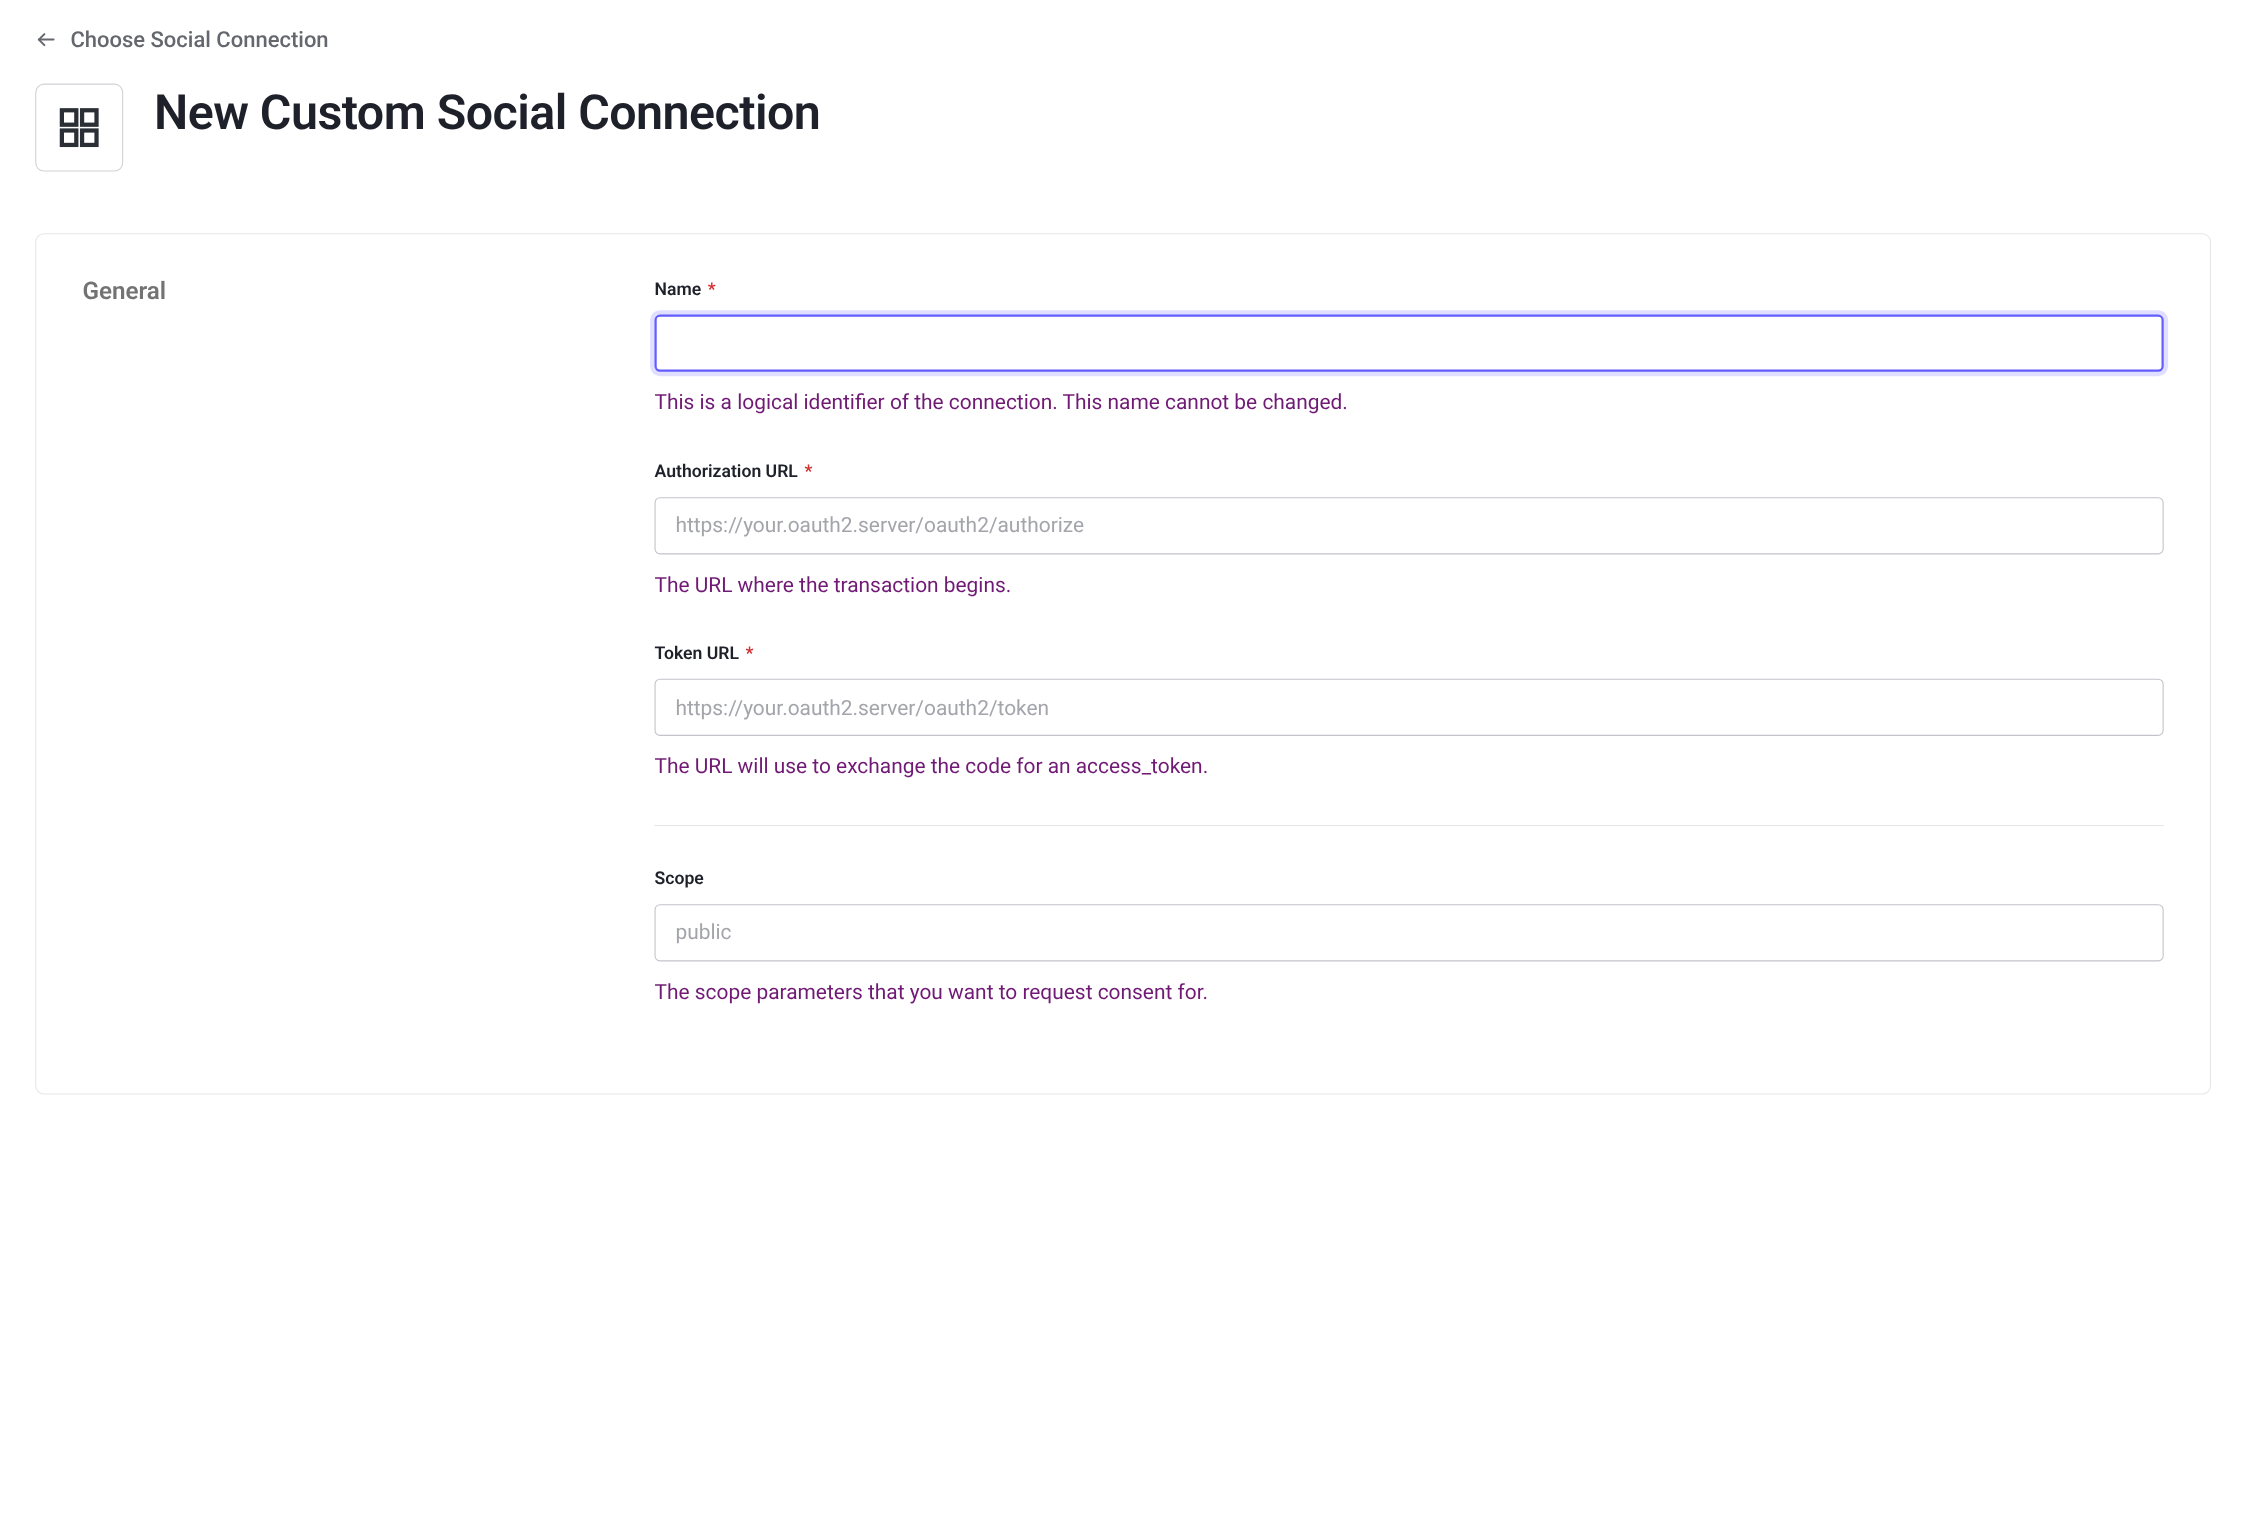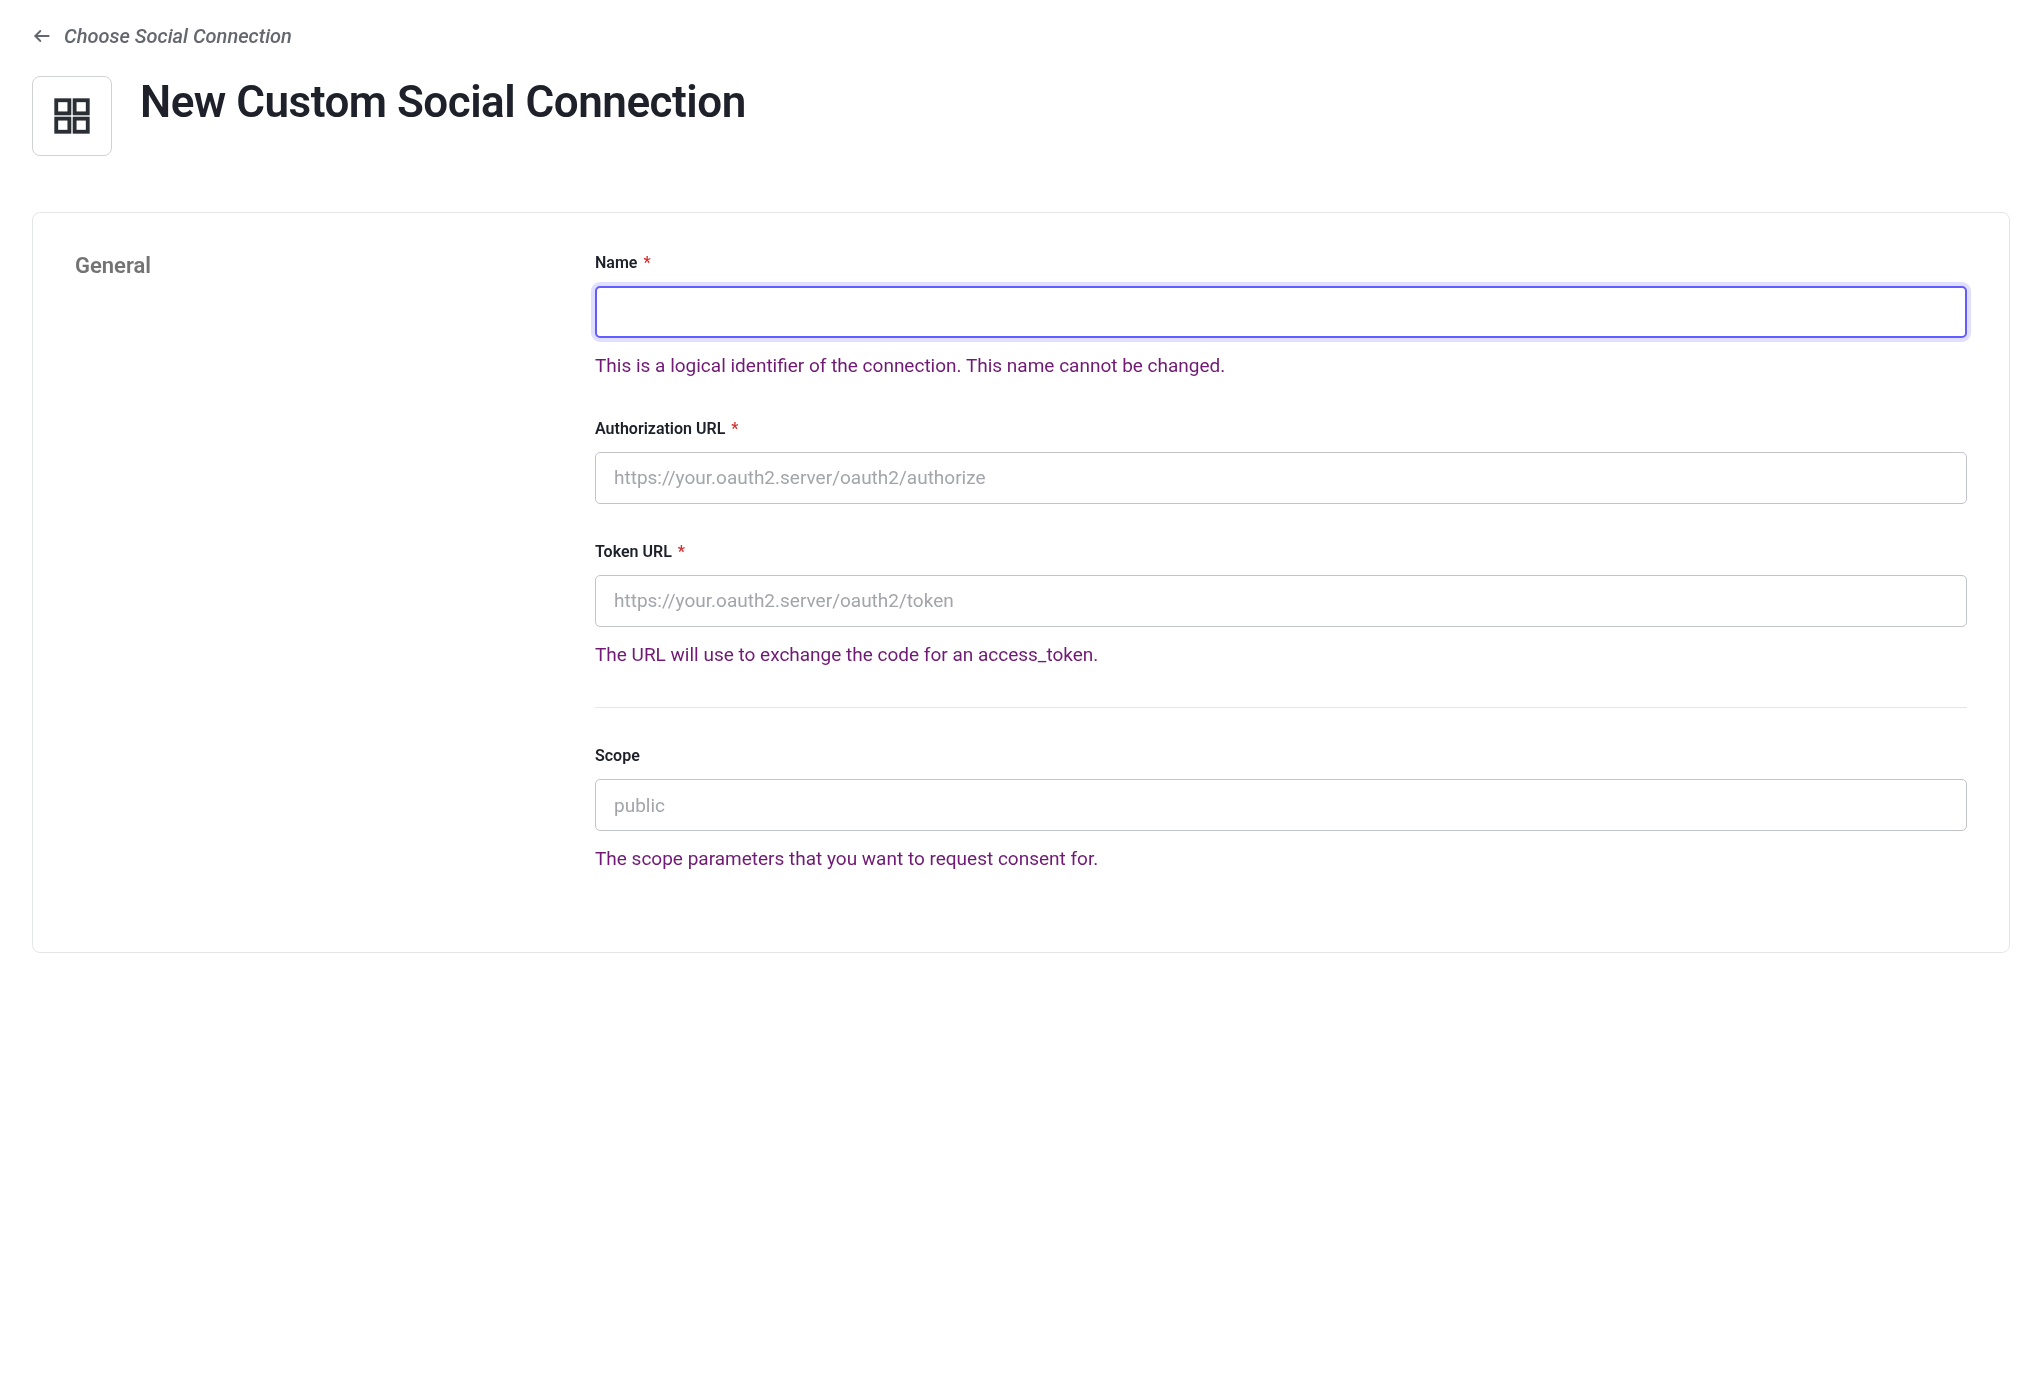--- a/index.html
+++ b/index.html
@@ -18,21 +18,20 @@
     .back-link {
       display: inline-flex;
       align-items: center;
       gap: 12px;
       color: #65676e;
       font-size: 20px;
       font-weight: 500;
       text-decoration: none;
       margin-bottom: 28px;
       cursor: pointer;
-      font-style: italic;
     }
     
     .back-link svg {
       width: 20px;
       height: 20px;
     }
     
     .header {
       display: flex;
       gap: 28px;
@@ -176,20 +175,21 @@
       <input type="text" class="text-input focused" value="" style="">
       <p class="hint">This is a logical identifier of the connection. This name cannot be changed.</p>
     </div>
 
     <div class="field-group">
       <label class="field-label">
         <span>Authorization URL</span>
         <span class="required">*</span>
       </label>
       <input type="text" class="text-input" placeholder="https://your.oauth2.server/oauth2/authorize" style="">
+      <p class="hint">The URL where the transaction begins.</p>
     </div>
 
     <div class="field-group">
       <label class="field-label">
         <span>Token URL</span>
         <span class="required">*</span>
       </label>
       <input type="text" class="text-input" placeholder="https://your.oauth2.server/oauth2/token" style="">
       <p class="hint">The URL will use to exchange the code for an access_token.</p>
     </div>

